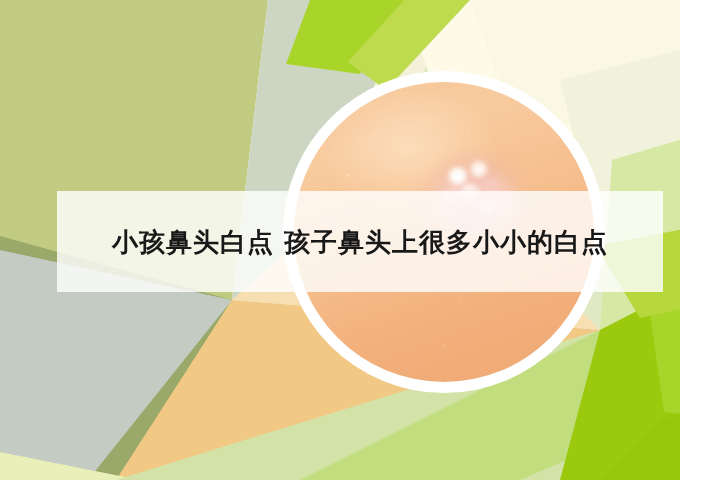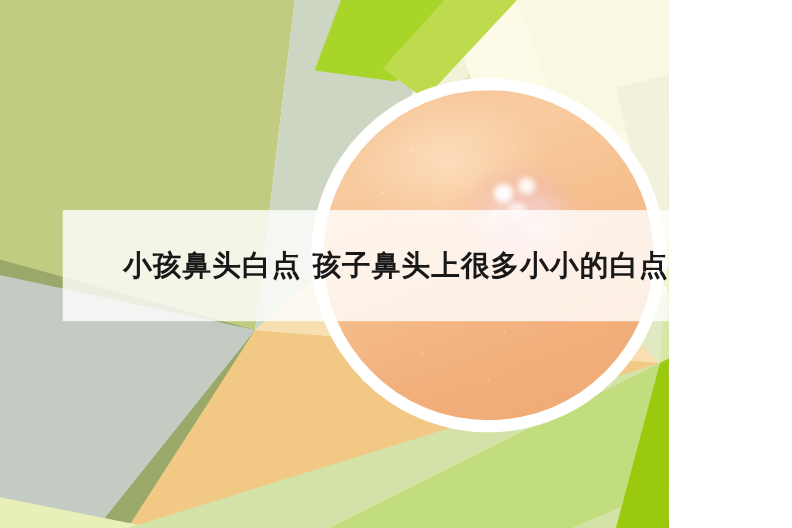--- a/index.html
+++ b/index.html
@@ -2,21 +2,21 @@
 <html><head>
 <meta charset="utf-8">
 <style>
   html, body {
     margin: 0;
     padding: 0;
     background: #ffffff;
   }
   #stage {
     position: relative;
-    width: 608px;
+    width: 680px;
     height: 480px;
     overflow: hidden;
     font-family: "Liberation Sans", "DejaVu Sans", sans-serif;
     background: #c2410c;
   }
 
   
   #bg-poly {
     position: absolute;
     left: 0; top: 0;

